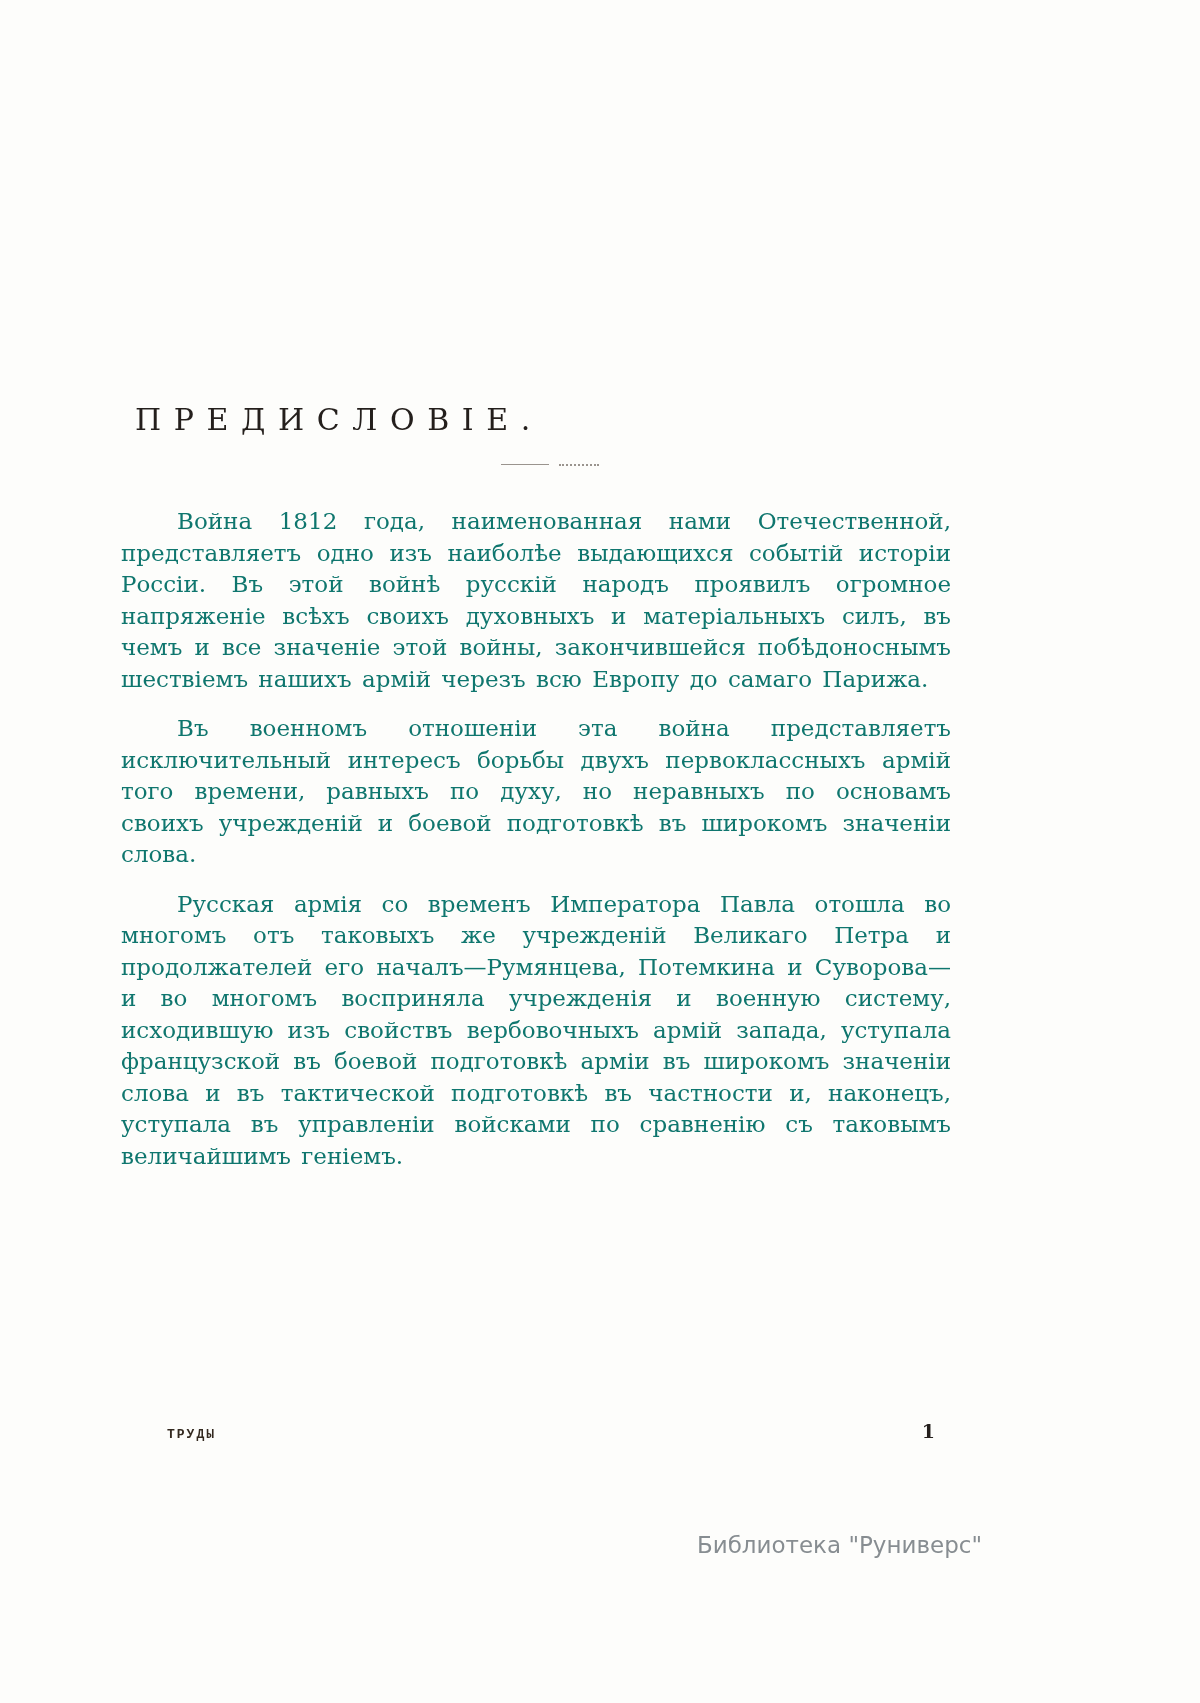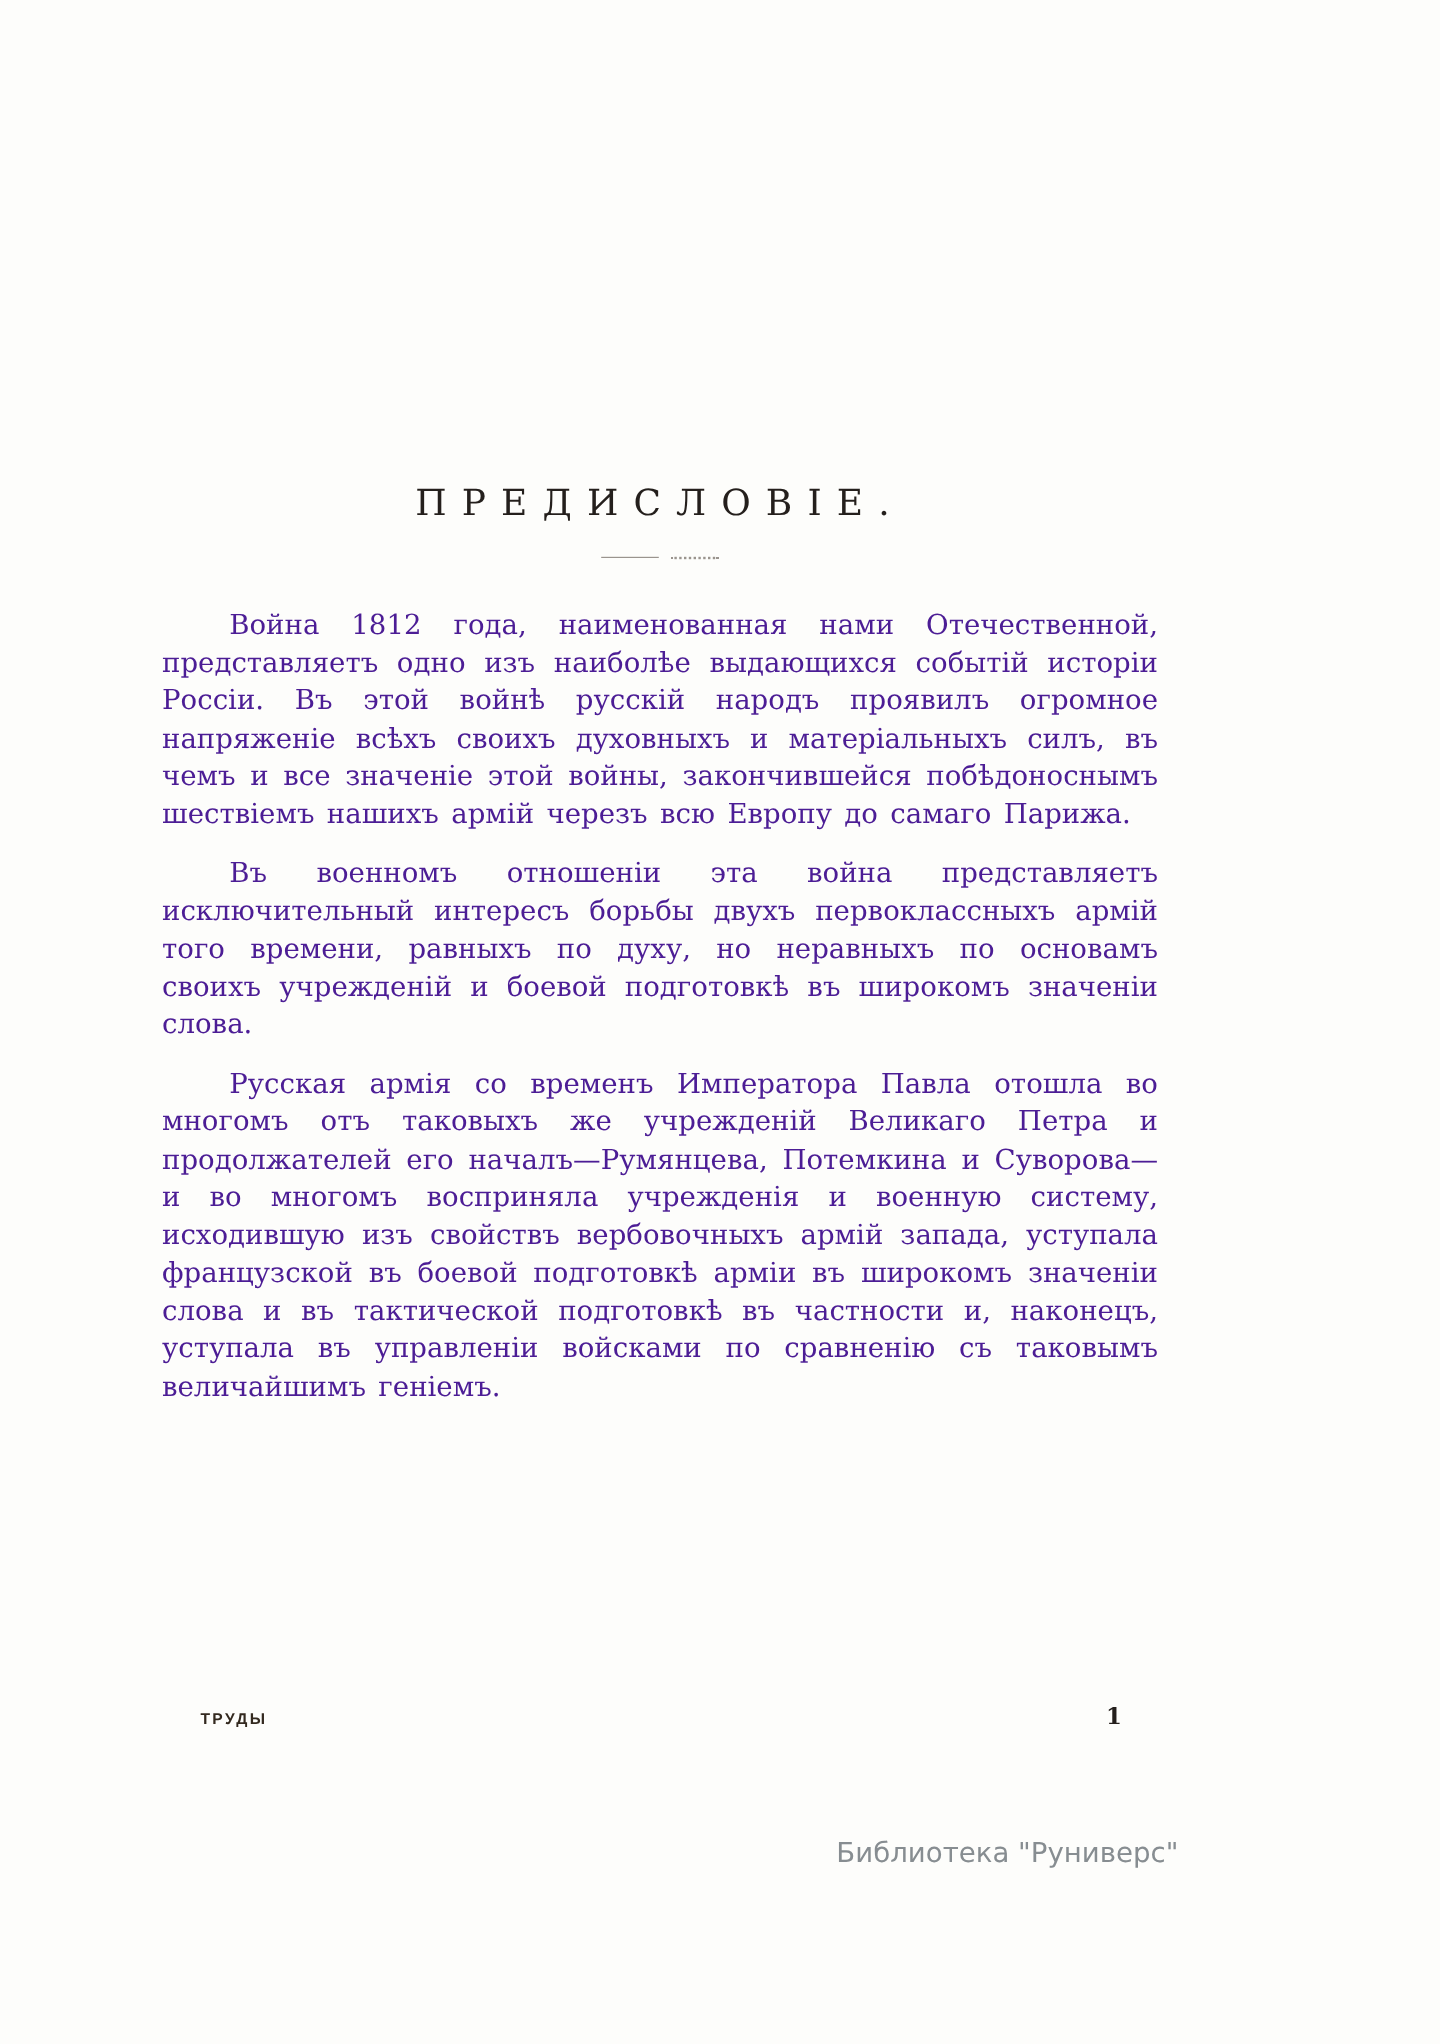--- a/index.html
+++ b/index.html
@@ -18,21 +18,20 @@
   .page {
     position: absolute;
     inset: 0;
   }
   .title {
     position: absolute;
     top: 402px;
     left: 135px;
     width: 830px;
     margin: 0;
-    text-align: center;
     font-size: 30px;
     font-weight: 400;
     letter-spacing: 0.42em;
     color: #241f1c;
     white-space: nowrap;
   }
   .title-divider {
     position: absolute;
     top: 464px;
     left: 135px;
@@ -43,27 +42,27 @@
   .title-divider span {
     display: inline-block;
     vertical-align: middle;
     border-top: 1.5px solid #9a948e;
   }
   .title-divider .d1 { width: 48px; margin-right: 10px; transform: translateY(-1px); }
   .title-divider .d2 { width: 40px; border-top-style: dotted; border-top-width: 2px; }
   .body-text {
     position: absolute;
     top: 506px;
-    left: 135px;
+    left: 121px;
     width: 830px;
     font-size: 23px;
     line-height: 31.5px;
     text-align: justify;
     word-spacing: 3px;
-    color: #4c1d95;
+    color: #0f766e;
   }
   .body-text p {
     margin: 0;
     padding: 0;
     text-indent: 56px;
   }
   .body-text p + p {
     margin-top: 18px;
   }
   .footer {
@@ -74,21 +73,21 @@
     display: flex;
     justify-content: space-between;
     align-items: baseline;
   }
   .running-title {
     margin-left: 32px;
     font-size: 13px;
     font-weight: 700;
     letter-spacing: 2px;
     color: #33291f;
-    font-family: Liberation Sans, sans-serif;
+    font-family: Liberation Mono, monospace;
   }
   .page-number {
     margin-right: 30px;
     font-size: 19px;
     font-weight: 700;
     color: #241f1c;
   }
   .watermark {
     position: absolute;
     top: 1532px;

